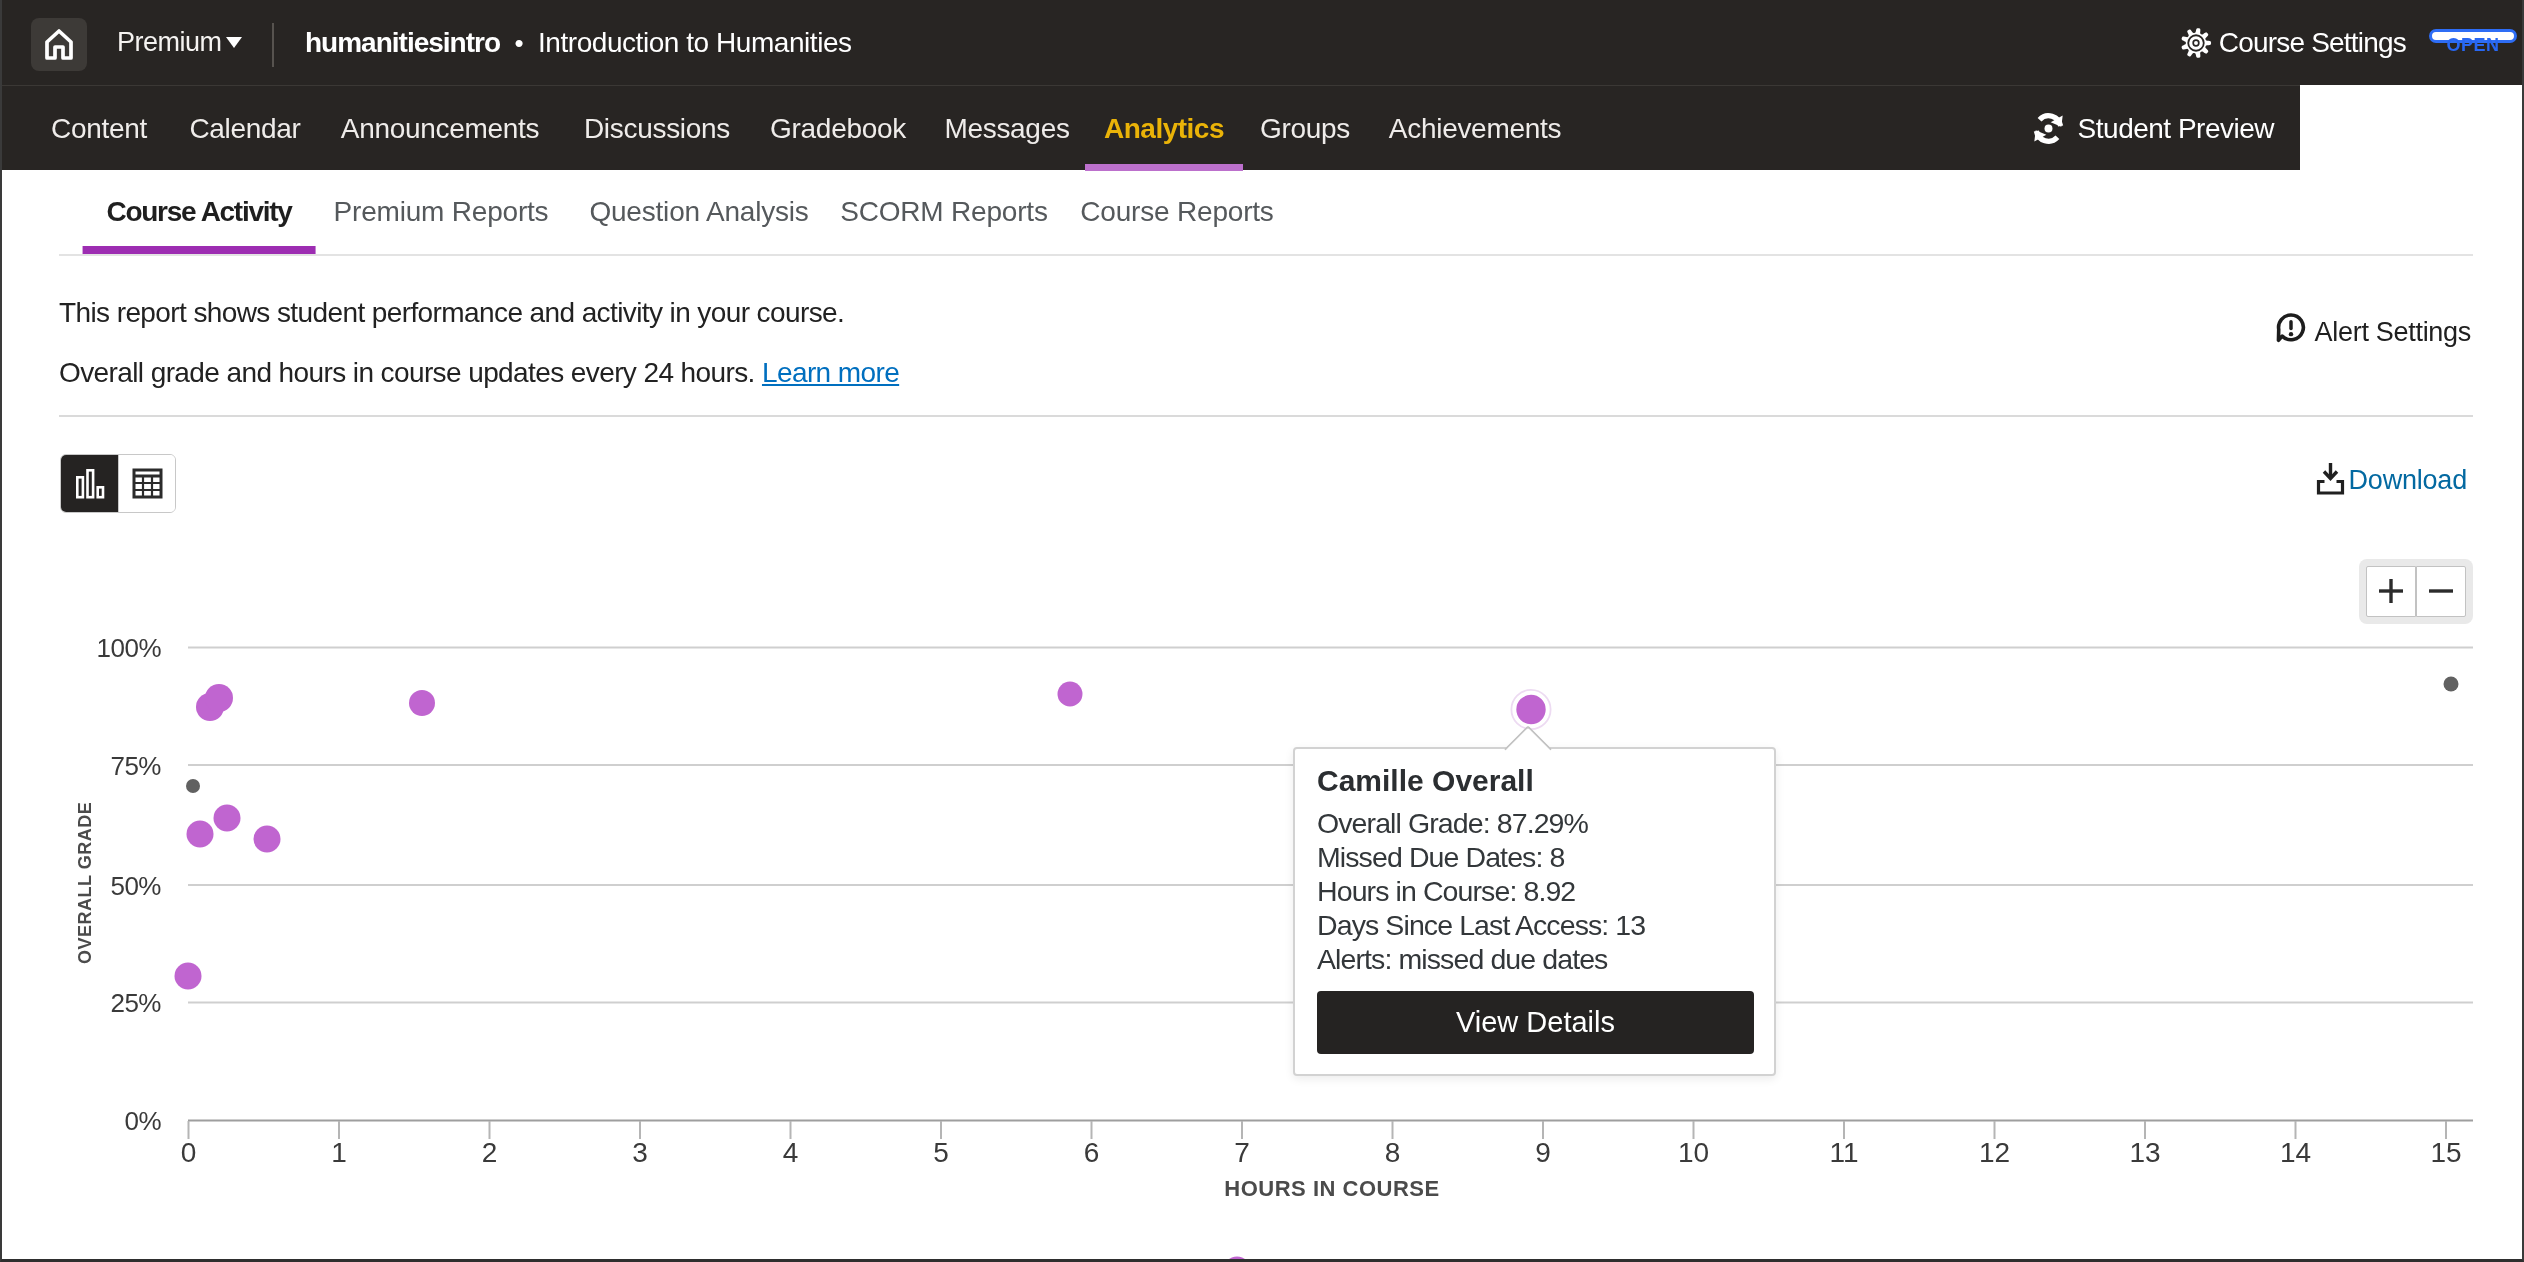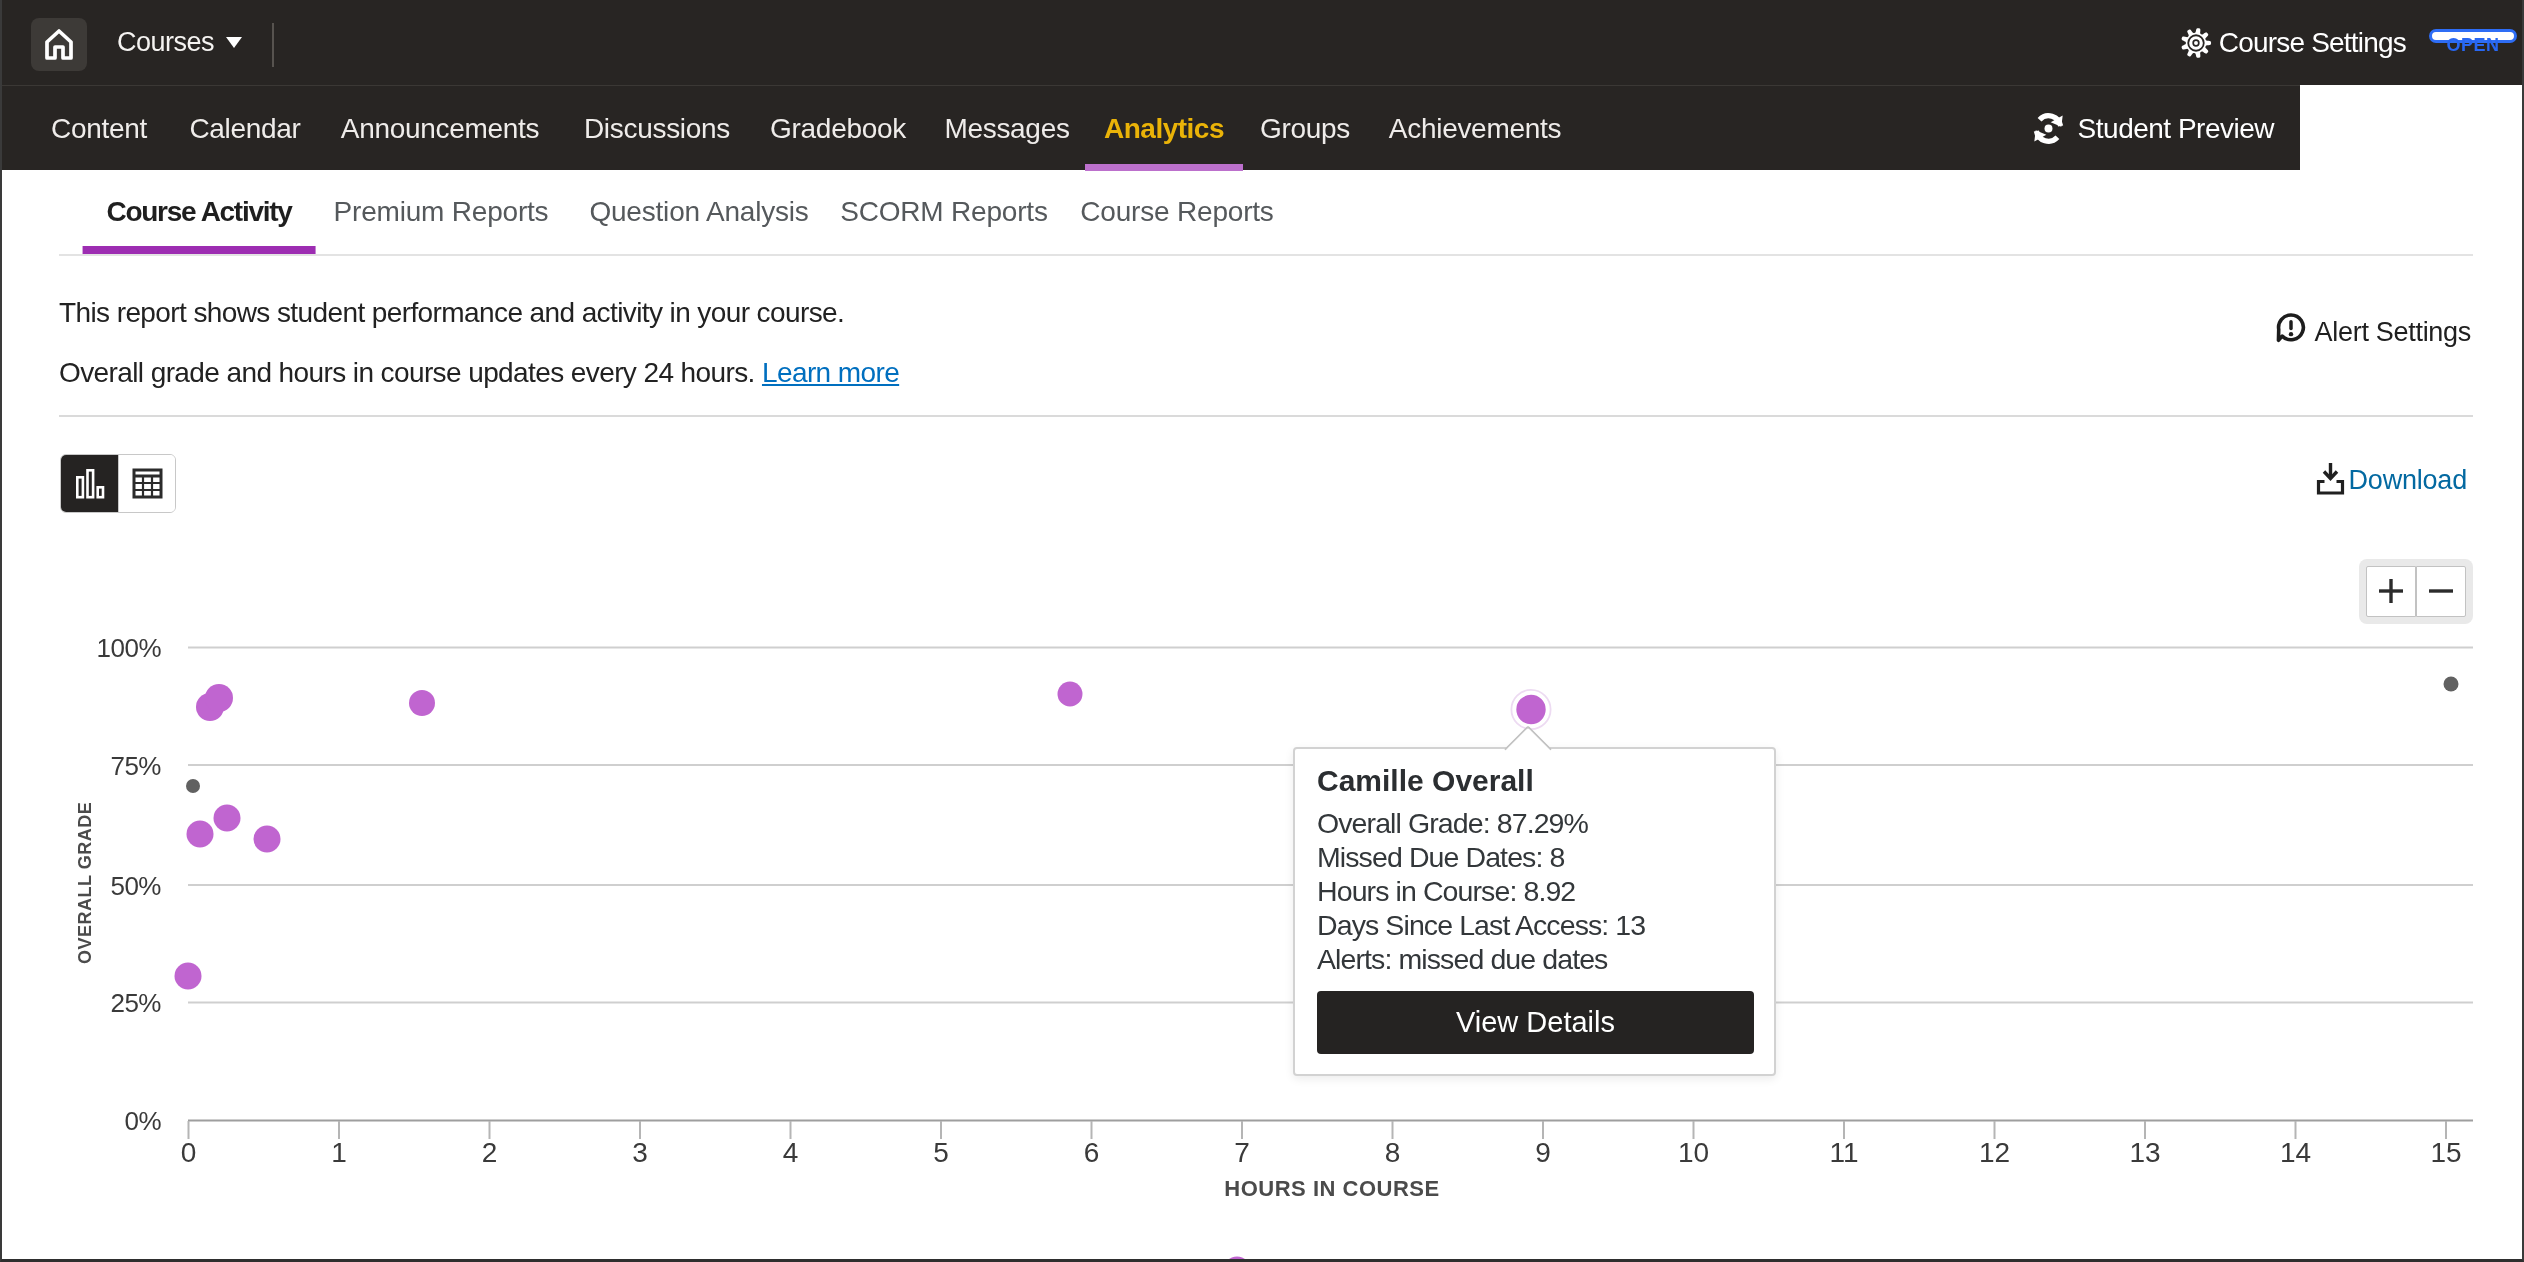--- a/index.html
+++ b/index.html
@@ -78,23 +78,24 @@
   color:#fff; font-size:29px; text-align:center; line-height:63px; }
 </style>
 </head>
 <body>
 <div class="bar1">
   <div class="homebtn">
     <svg width="30" height="31" viewBox="0 0 30 31">
       <path d="M3 13 L15 2 L27 13 L27 29 L19 29 L19 18 L11 18 L11 29 L3 29 Z" fill="none" stroke="#fff" stroke-width="3.7" stroke-linejoin="round"></path>
     </svg>
   </div>
-  <div class="courses">Courses</div>
+  <div class="courses">Premium</div>
   <div class="tri"></div>
   <div class="vdiv"></div>
+  <div class="crumb"><b>humanitiesintro</b><span style="font-size:26px"> &nbsp;•&nbsp; </span><span class="r2">Introduction to Humanities</span></div>
   <div class="cset">
     <svg width="32" height="32" viewBox="0 0 34 34">
       <path fill="#fff" d="M33.0 17.0 L33.0 17.5 L32.9 17.9 L32.8 18.4 L32.4 18.8 L31.6 19.1 L30.2 19.3 L28.8 19.4 L28.0 19.6 L27.6 19.8 L27.4 20.1 L27.3 20.4 L27.1 20.7 L27.0 21.0 L27.0 21.3 L26.9 21.6 L27.1 22.1 L27.6 22.7 L28.6 23.7 L29.6 24.8 L30.0 25.5 L30.0 26.1 L29.8 26.5 L29.5 26.9 L29.3 27.3 L28.9 27.6 L28.6 27.9 L28.2 28.2 L27.7 28.3 L26.8 28.0 L25.6 27.3 L24.5 26.4 L23.7 26.0 L23.3 26.0 L23.0 26.1 L22.7 26.2 L22.4 26.4 L22.1 26.5 L21.9 26.7 L21.6 26.9 L21.5 27.3 L21.4 28.2 L21.6 29.6 L21.6 31.0 L21.5 31.9 L21.1 32.3 L20.7 32.5 L20.2 32.7 L19.8 32.8 L19.3 32.8 L18.9 32.8 L18.4 32.8 L17.9 32.5 L17.4 31.8 L17.0 30.4 L16.7 29.0 L16.3 28.2 L16.0 27.9 L15.7 27.8 L15.4 27.7 L15.1 27.6 L14.8 27.6 L14.5 27.6 L14.2 27.6 L13.8 27.8 L13.2 28.4 L12.4 29.6 L11.5 30.7 L10.8 31.3 L10.3 31.4 L9.8 31.3 L9.4 31.1 L9.0 30.9 L8.6 30.6 L8.2 30.3 L7.9 30.0 L7.7 29.5 L7.8 28.6 L8.4 27.3 L9.0 26.0 L9.3 25.2 L9.2 24.8 L9.1 24.4 L8.9 24.2 L8.7 23.9 L8.5 23.7 L8.3 23.5 L8.0 23.3 L7.6 23.2 L6.8 23.3 L5.4 23.7 L4.0 24.0 L3.1 24.0 L2.6 23.7 L2.4 23.3 L2.1 22.9 L2.0 22.5 L1.8 22.0 L1.7 21.6 L1.7 21.1 L1.9 20.6 L2.5 20.0 L3.8 19.3 L5.1 18.7 L5.8 18.3 L6.1 18.0 L6.2 17.6 L6.2 17.3 L6.2 17.0 L6.2 16.7 L6.2 16.4 L6.1 16.0 L5.8 15.7 L5.1 15.3 L3.8 14.7 L2.5 14.0 L1.9 13.4 L1.7 12.9 L1.7 12.4 L1.8 12.0 L2.0 11.5 L2.1 11.1 L2.4 10.7 L2.6 10.3 L3.1 10.0 L4.0 10.0 L5.4 10.3 L6.8 10.7 L7.6 10.8 L8.0 10.7 L8.3 10.5 L8.5 10.3 L8.7 10.1 L8.9 9.8 L9.1 9.6 L9.2 9.2 L9.3 8.8 L9.0 8.0 L8.4 6.7 L7.8 5.4 L7.7 4.5 L7.9 4.0 L8.2 3.7 L8.6 3.4 L9.0 3.1 L9.4 2.9 L9.8 2.7 L10.3 2.6 L10.8 2.7 L11.5 3.3 L12.4 4.4 L13.2 5.6 L13.8 6.2 L14.2 6.4 L14.5 6.4 L14.8 6.4 L15.1 6.4 L15.4 6.3 L15.7 6.2 L16.0 6.1 L16.3 5.8 L16.7 5.0 L17.0 3.6 L17.4 2.2 L17.9 1.5 L18.4 1.2 L18.9 1.2 L19.3 1.2 L19.8 1.2 L20.2 1.3 L20.7 1.5 L21.1 1.7 L21.5 2.1 L21.6 3.0 L21.6 4.4 L21.4 5.8 L21.5 6.7 L21.6 7.1 L21.9 7.3 L22.1 7.5 L22.4 7.6 L22.7 7.8 L23.0 7.9 L23.3 8.0 L23.7 8.0 L24.5 7.6 L25.6 6.7 L26.8 6.0 L27.7 5.7 L28.2 5.8 L28.6 6.1 L28.9 6.4 L29.3 6.7 L29.5 7.1 L29.8 7.5 L30.0 7.9 L30.0 8.5 L29.6 9.2 L28.6 10.3 L27.6 11.3 L27.1 11.9 L26.9 12.4 L27.0 12.7 L27.0 13.0 L27.1 13.3 L27.3 13.6 L27.4 13.9 L27.6 14.2 L28.0 14.4 L28.8 14.6 L30.2 14.7 L31.6 14.9 L32.4 15.2 L32.8 15.6 L32.9 16.1 L33.0 16.5 Z"></path>
       <circle cx="17" cy="17" r="9.2" fill="#282523"></circle>
       <circle cx="17" cy="17" r="5.6" fill="none" stroke="#fff" stroke-width="3.4"></circle>
       <circle cx="17" cy="17" r="2.1" fill="#fff"></circle>
     </svg>
     <span class="t">Course Settings</span>
   </div>
   <div class="openpill">OPEN</div>

